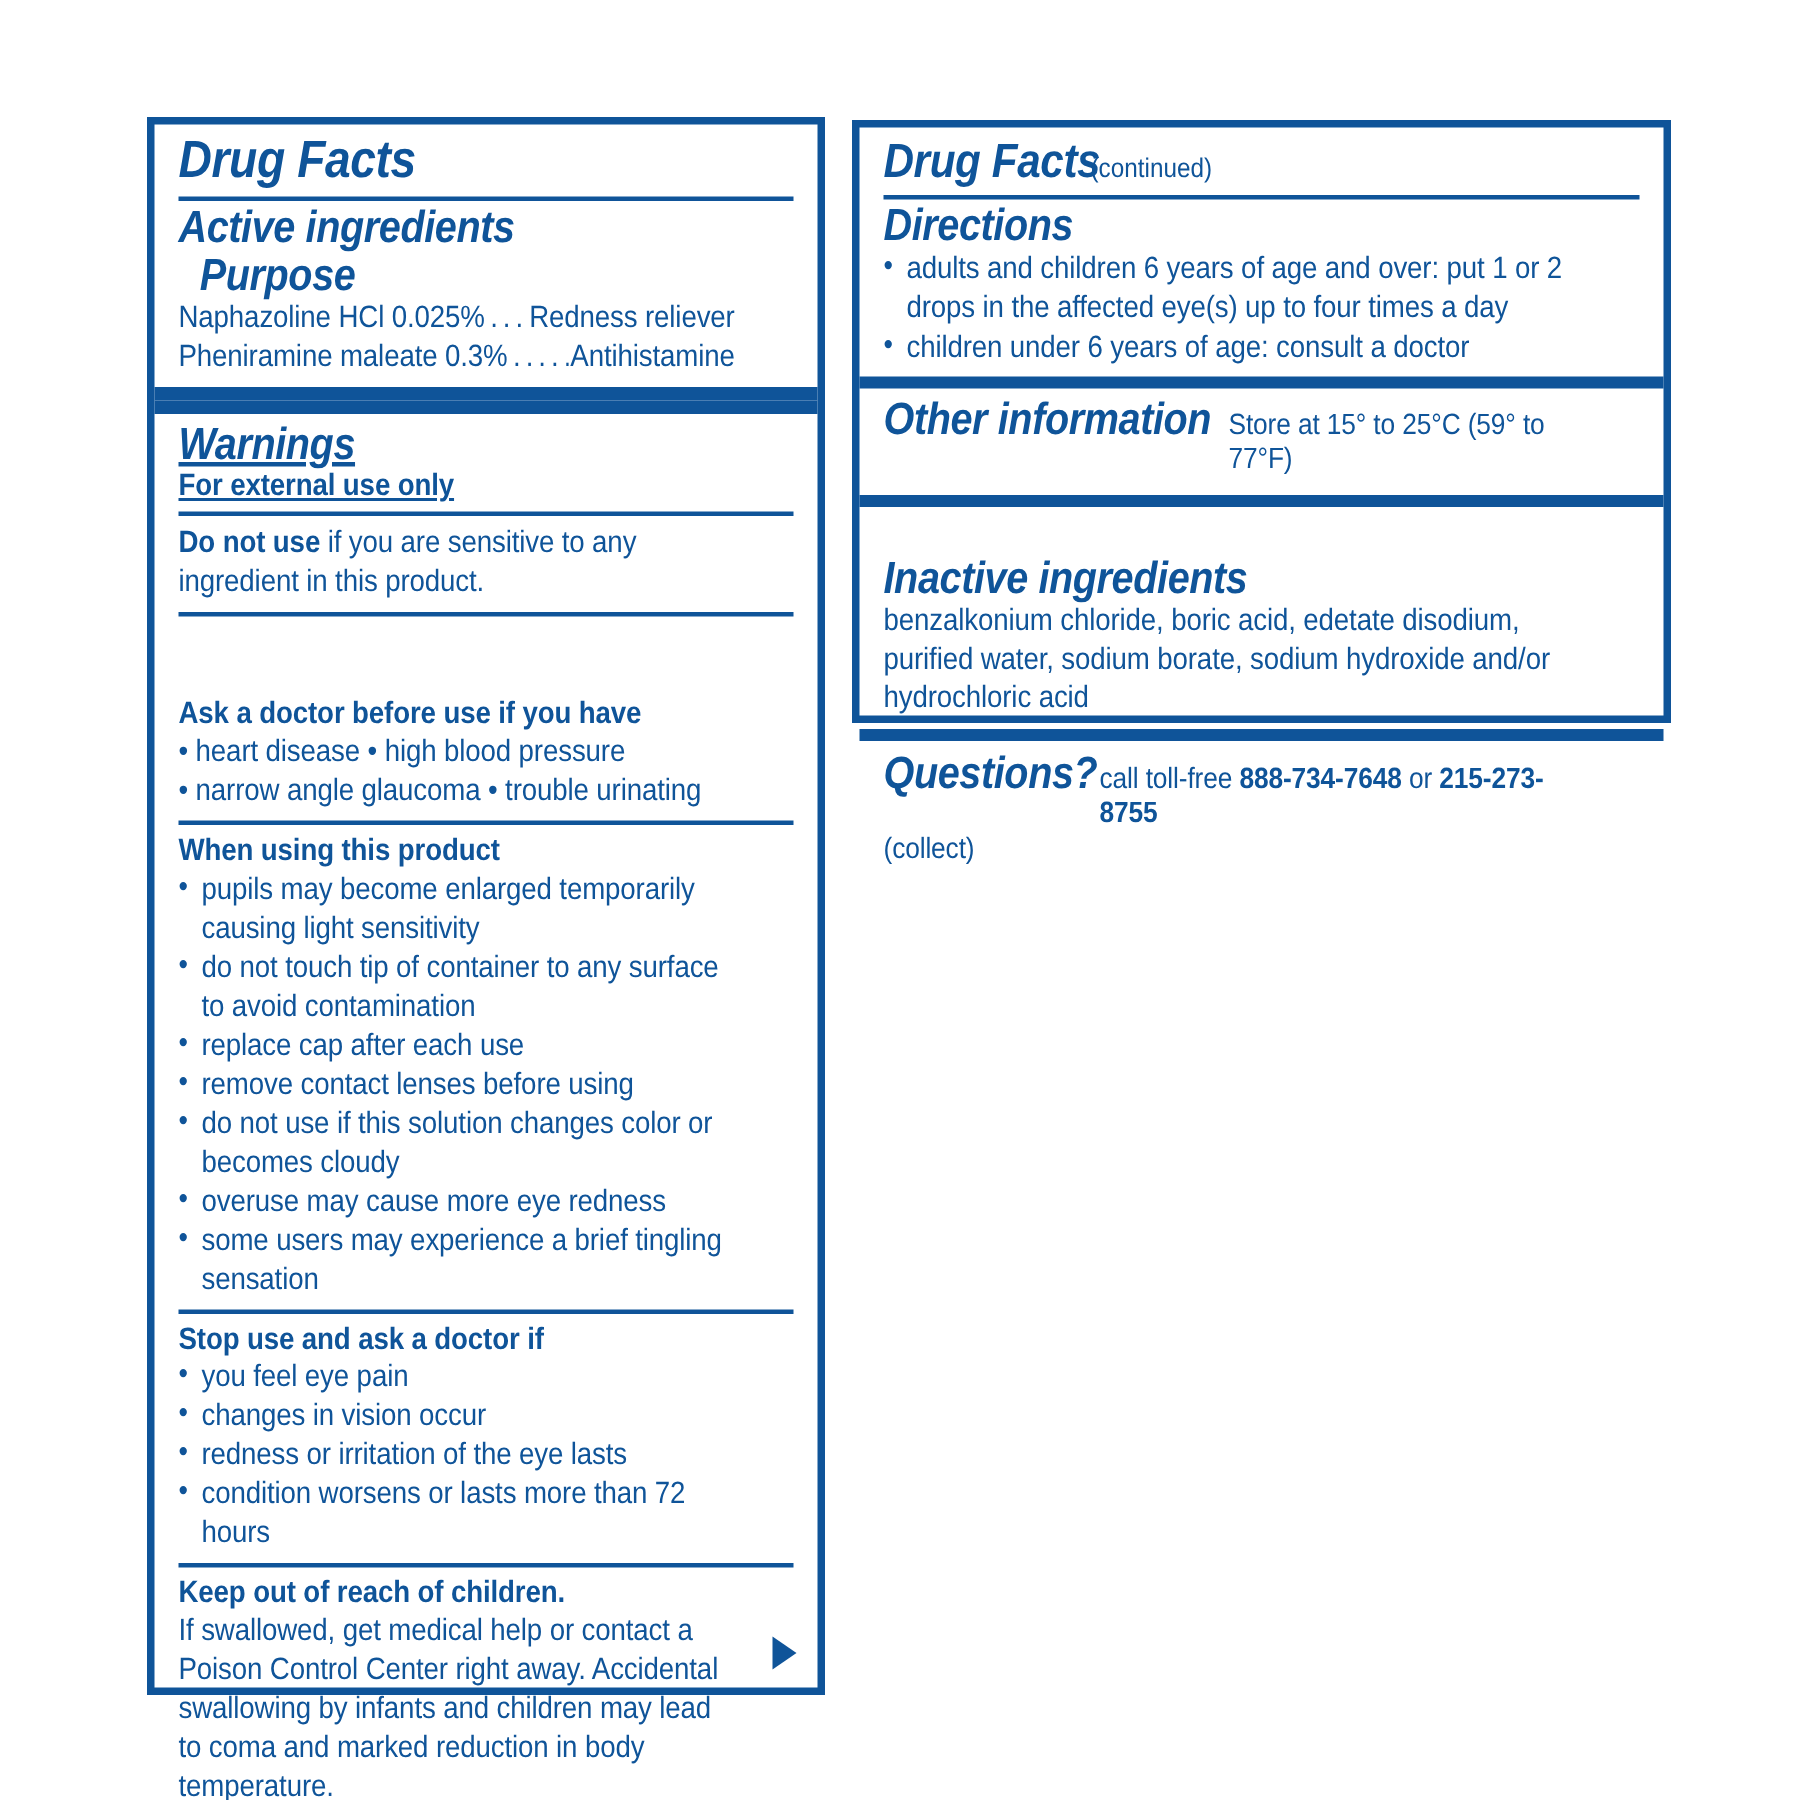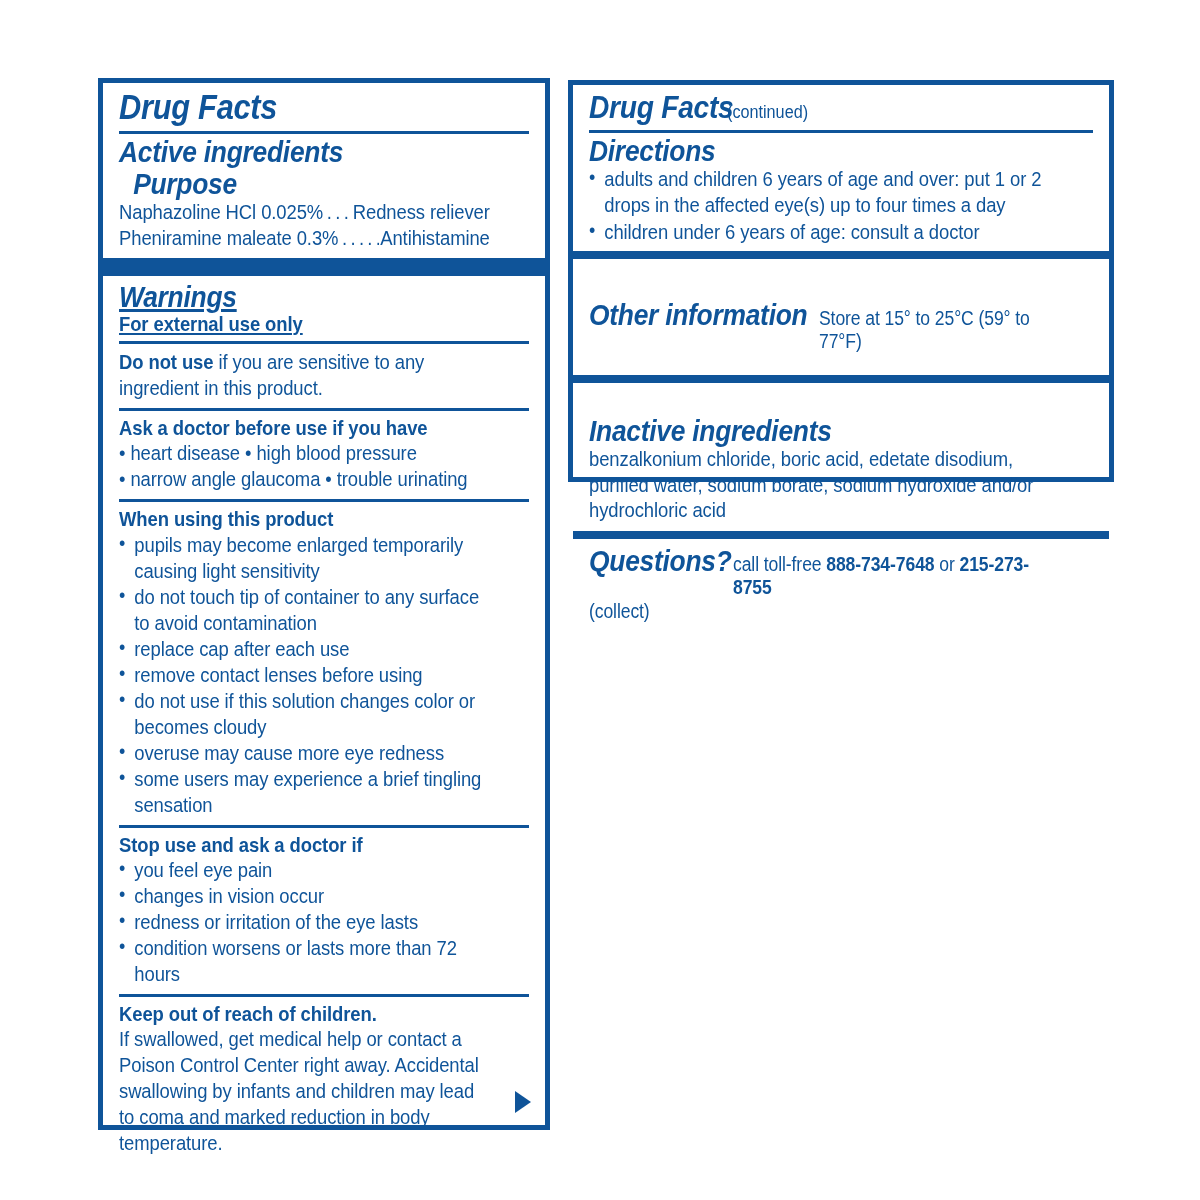--- a/index.html
+++ b/index.html
@@ -155,21 +155,21 @@
     </div>
     <div class="sep-thin"></div>
 
     <div class="block" style="padding-top:5px;padding-bottom:4px;">
       <div class="body">
         <b>Do not use</b><span> if you are sensitive to any ingredient in this product.</span>
       </div>
     </div>
     <div class="sep-thin"></div>
 
-    <div class="block" style="padding-top:5px;padding-bottom:4px;">
+    <div class="block" style="padding-top:5px;padding-bottom:4px;margin-top:48px;">
       <div class="sub-bold">Ask a doctor before use if you have</div>
       <div class="bul-line">• heart disease  • high blood pressure</div>
       <div class="bul-line">• narrow angle glaucoma  • trouble urinating</div>
     </div>
     <div class="sep-thin"></div>
 
     <div class="block" style="padding-top:5px;padding-bottom:4px;">
       <div class="sub-bold">When using this product</div>
       <ul class="bullets">
         <li>pupils may become enlarged temporarily causing light sensitivity</li>
@@ -217,21 +217,21 @@
     <div class="block tight" style="padding-bottom:6px;">
       <div class="hdr-lg">Directions</div>
       <ul class="bullets">
         <li style="max-width:520px;">adults and children 6 years of age and over: put 1 or 2 drops in the affected eye(s) up to four times a day</li>
         <li>children under 6 years of age: consult a doctor</li>
       </ul>
     </div>
 
     <div class="sep-thick sm"></div>
 
-    <div class="block" style="padding-top:5px;padding-bottom:22px;margin-top:35px;">
+    <div class="block" style="padding-top:5px;padding-bottom:12px;">
       <div class="hdr-inline">
         <span class="hdr-lg">Other information</span>
         <span class="trail">Store at 15° to 25°C (59° to 77°F)</span>
       </div>
     </div>
 
     <div class="sep-thick sm"></div>
 
     <div class="block" style="padding-top:5px;padding-bottom:8px;margin-top:27px;">
       <div class="hdr-lg">Inactive ingredients</div>

